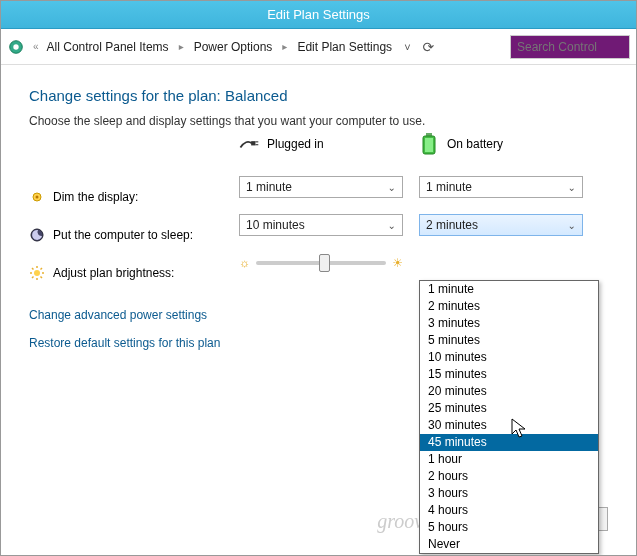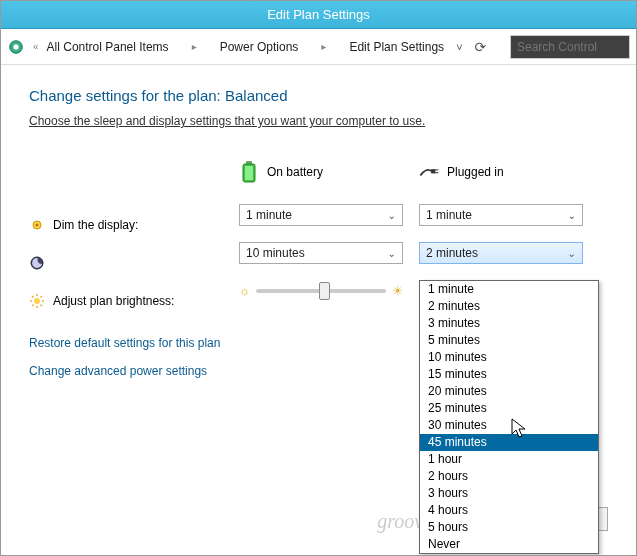--- a/index.html
+++ b/index.html
@@ -30,44 +30,44 @@
     align-items: center;
     padding: 0 6px;
     gap: 6px;
     background: #fff;
   }
   .cp-icon { width:18px; height:18px; }
   .breadcrumb {
     flex: 0 0 auto;
     display: flex;
     align-items: center;
-    gap: 21px;
+    gap: 8px;
     color: #222;
   }
   .bc-sep { color: #888; font-size: 10px; margin: 0 2px; }
   .bc-chev { color: #555; font-size: 11px; margin-left: 6px; }
   .refresh { margin-left: 6px; color: #555; font-size: 14px; cursor: default; }
   .searchbox {
     margin-left: auto;
     width: 120px;
     height: 24px;
     border: 1px solid #ccc;
     padding: 0 6px;
     font-size: 12px;
     color: #999;
-    background: #404040;
+    background: #701a75;
   }
   .content { padding: 22px 28px 12px 28px; position: relative; }
   h1 {
     font-size: 15px;
     font-weight: 400;
     color: #0b5a8f;
     margin: 0 0 10px 0;
   }
-  .subtext { color: #333; margin-bottom: 32px; text-decoration: underline; }
+  .subtext { color: #333; margin-bottom: 4px; }
   .colheads {
     display: flex;
     margin-left: 210px;
     margin-bottom: 14px;
     gap: 0;
   }
   .colheads .col { width: 180px; display: flex; align-items: center; gap: 8px; }
   .batt-icon, .plug-icon { width: 20px; height: 24px; }
   .row {
     display: flex;
@@ -214,36 +214,36 @@
   <span class="refresh">⟳</span>
   <input class="searchbox" placeholder="Search Control" style="">
 </div>
 
 <div class="content">
   <h1>Change settings for the plan: Balanced</h1>
   <div class="subtext">Choose the sleep and display settings that you want your computer to use.</div>
 
   <div class="colheads">
     <div class="col">
-      <svg class="batt-icon ic" viewBox="0 0 16 24">
-        <rect x="5" y="1" width="6" height="3" fill="#6a6"></rect>
-        <rect x="2" y="4" width="12" height="18" rx="2" fill="#4b4" stroke="#282" stroke-width="1"></rect>
-        <rect x="4" y="6" width="8" height="14" fill="#8e8"></rect>
-      </svg>
-      <span>On battery</span>
-    </div>
-    <div class="col">
       <svg class="plug-icon ic" viewBox="0 0 28 18">
         <path d="M2 14 Q 10 2 18 8" stroke="#333" stroke-width="2.5" fill="none"></path>
         <rect x="17" y="5" width="6" height="6" fill="#333"></rect>
         <line x1="23" y1="6" x2="27" y2="6" stroke="#333" stroke-width="1.5"></line>
         <line x1="23" y1="10" x2="27" y2="10" stroke="#333" stroke-width="1.5"></line>
       </svg>
       <span>Plugged in</span>
     </div>
+    <div class="col">
+      <svg class="batt-icon ic" viewBox="0 0 16 24">
+        <rect x="5" y="1" width="6" height="3" fill="#6a6"></rect>
+        <rect x="2" y="4" width="12" height="18" rx="2" fill="#4b4" stroke="#282" stroke-width="1"></rect>
+        <rect x="4" y="6" width="8" height="14" fill="#8e8"></rect>
+      </svg>
+      <span>On battery</span>
+    </div>
   </div>
 
   <div class="row">
     <div class="label">
       <svg class="ic" width="16" height="16" viewBox="0 0 16 16">
         <circle cx="8" cy="8" r="4" fill="#ffd24d" stroke="#cc9a00"></circle>
         <circle cx="8" cy="8" r="1.5" fill="#b87700"></circle>
       </svg>
       <span>Dim the display:</span>
     </div>
@@ -258,20 +258,21 @@
       </div>
     </div>
   </div>
 
   <div class="row">
     <div class="label">
       <svg class="ic" width="16" height="16" viewBox="0 0 16 16">
         <circle cx="8" cy="8" r="6" fill="#446" stroke="#223"></circle>
         <path d="M9 3 A5 5 0 1 0 13 9 A4 4 0 0 1 9 3" fill="#cce"></path>
       </svg>
+      <span>Put the computer to sleep:</span>
     </div>
     <div class="cells">
       <div class="dropdown">
         <span>10 minutes</span>
         <span class="dd-arrow">⌄</span>
       </div>
       <div class="dropdown active">
         <span>2 minutes</span>
         <span class="dd-arrow">⌄</span>
       </div>
@@ -300,22 +301,22 @@
         <span class="sun-sm">☼</span>
         <div class="slider-track">
           <div class="slider-thumb"></div>
         </div>
         <span class="sun-lg">☀</span>
       </div>
     </div>
   </div>
 
   <div class="links">
+    <a href="#">Change advanced power settings</a>
     <a href="#">Restore default settings for this plan</a>
-    <a href="#">Change advanced power settings</a>
   </div>
 </div>
 
 <div class="dropdown-list" id="ddlist">
     <div class="opt">1 minute</div>
     <div class="opt">2 minutes</div>
     <div class="opt">3 minutes</div>
     <div class="opt">5 minutes</div>
     <div class="opt">10 minutes</div>
     <div class="opt">15 minutes</div>

